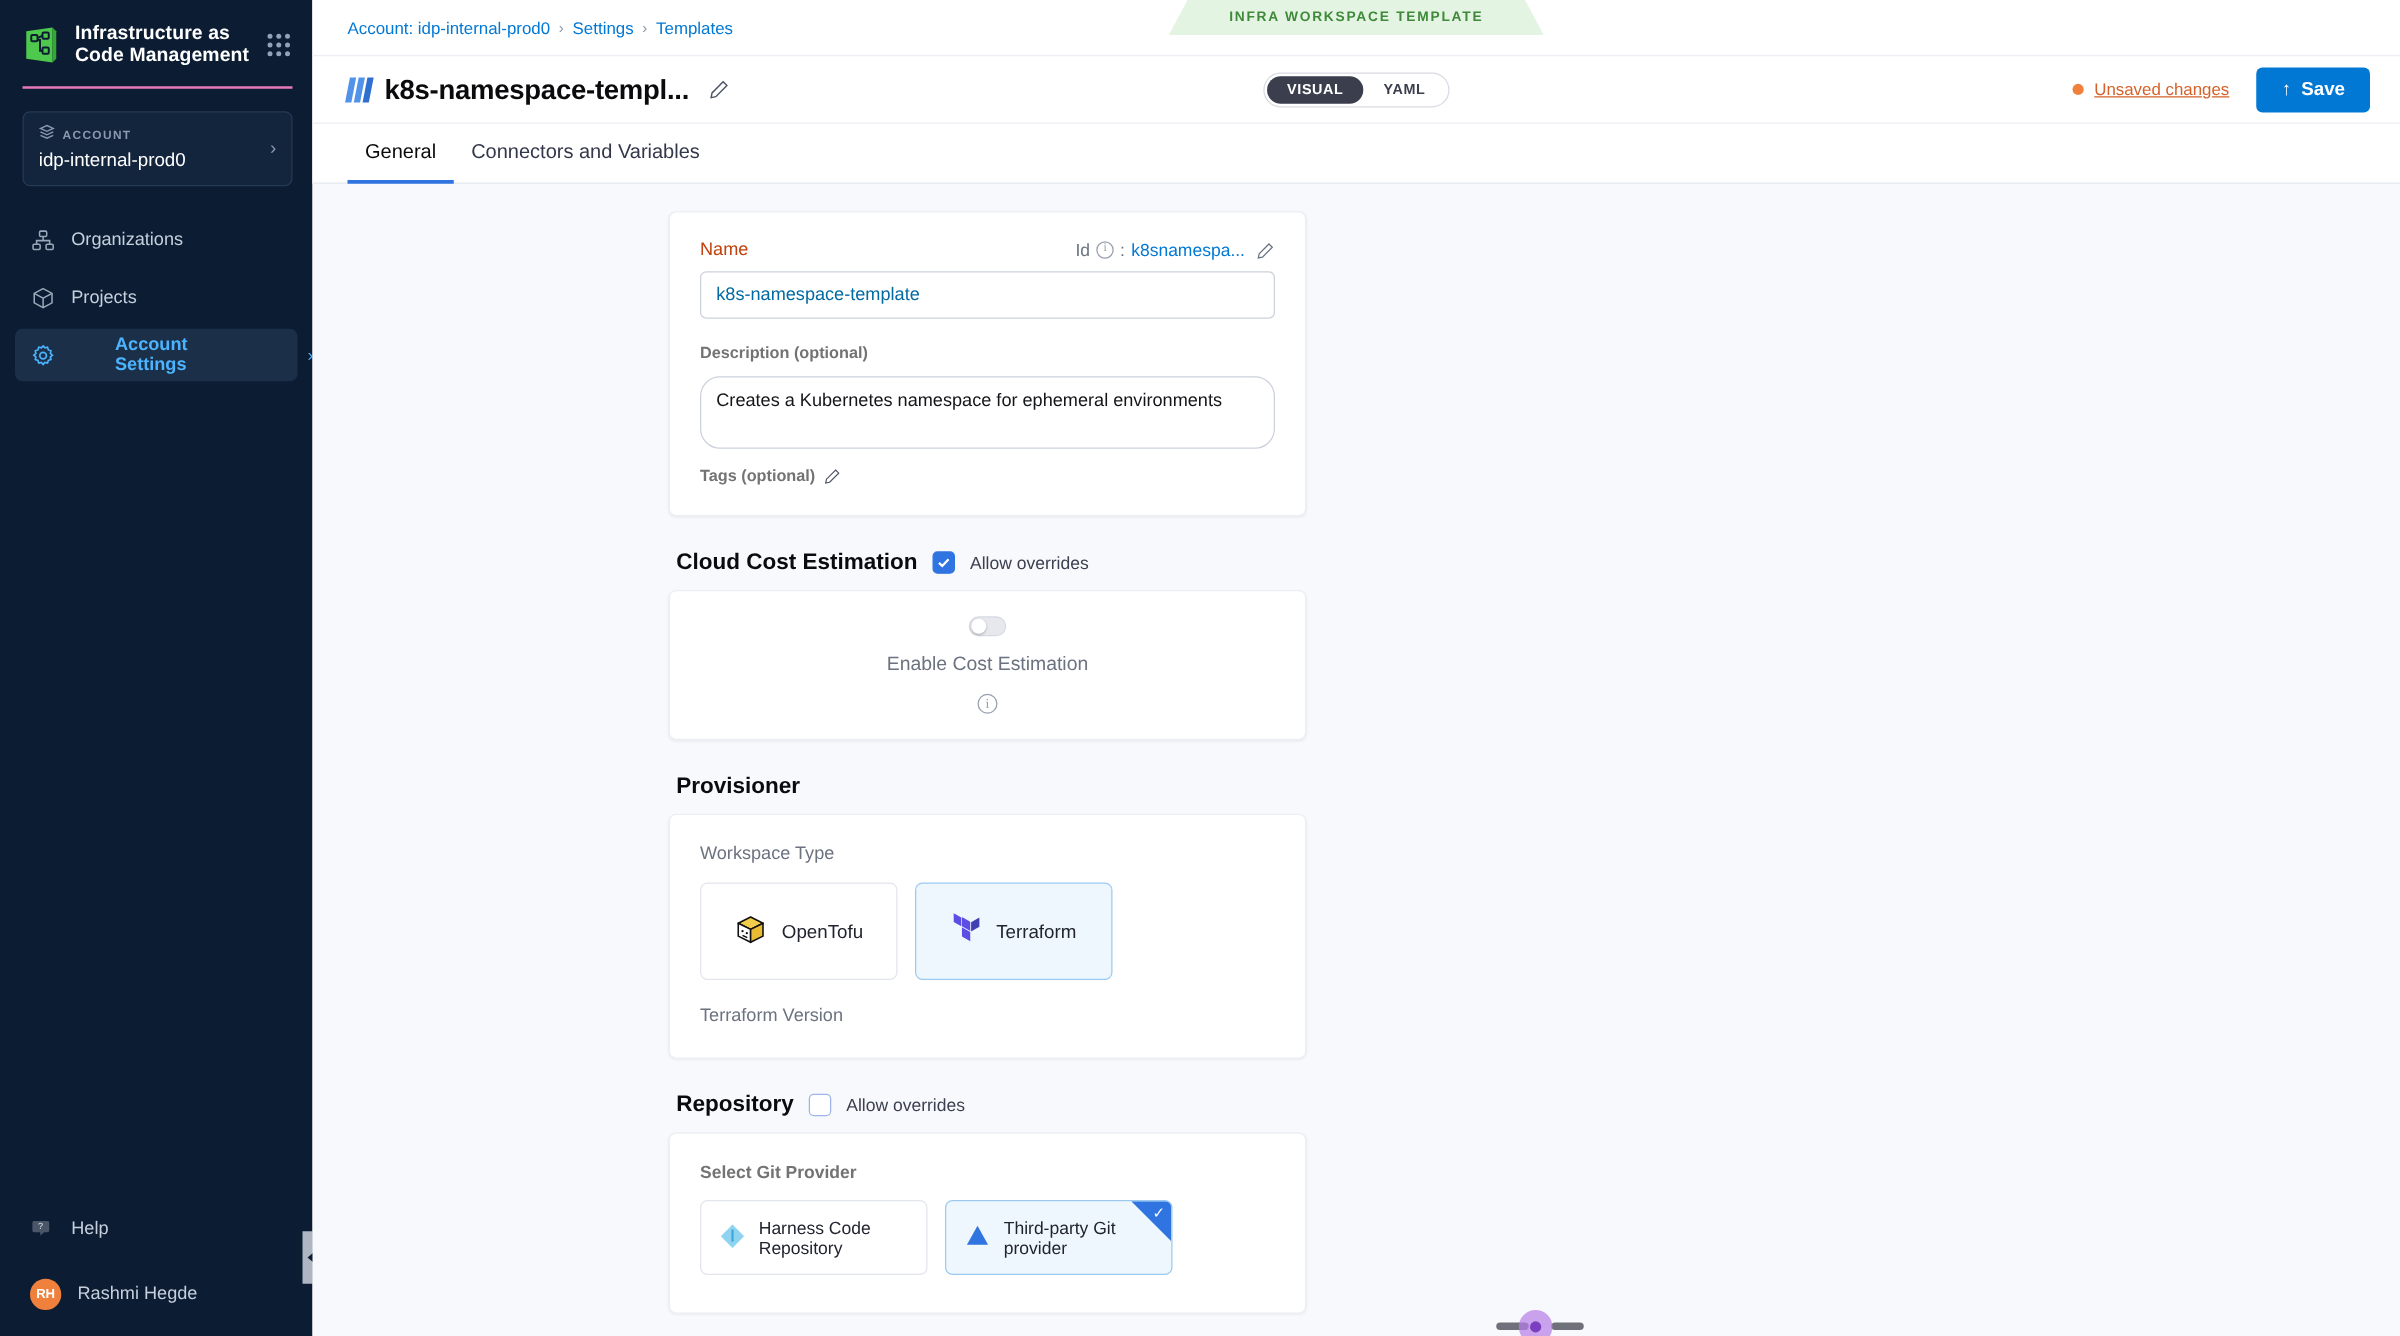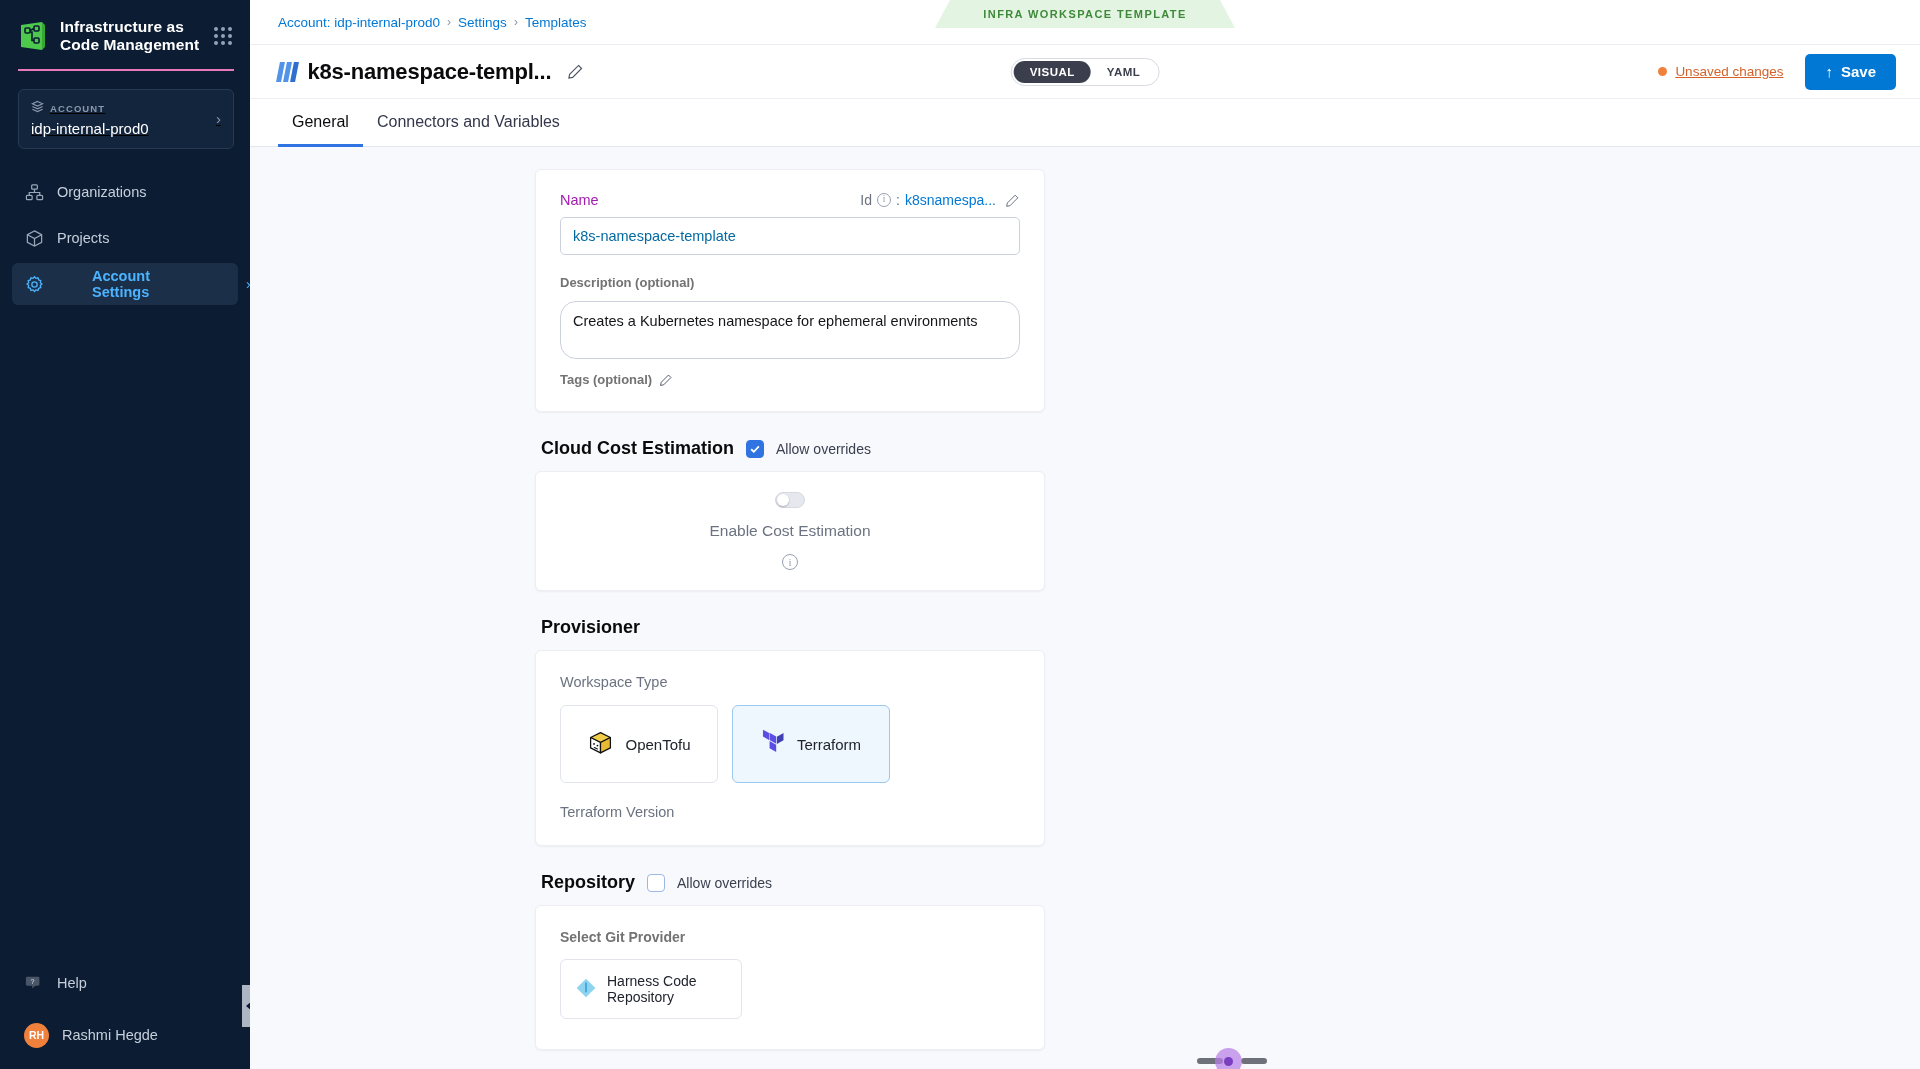--- a/index.html
+++ b/index.html
@@ -36,21 +36,21 @@
   }
   .grid-dots i { width: 4px; height: 4px; border-radius: 50%; background: #93a2b8; display: block; }
   .brand-rule { height: 2px; background: #e879b9; margin: 0 16px 0 18px; }
 
   .account-card {
     margin: 18px 16px 0 18px;
     border: 1px solid #263a54;
     background: #13243d;
     border-radius: 6px;
     padding: 9px 12px 11px 12px;
-    display: flex; align-items: center; cursor: pointer; text-decoration: underline;
+    display: flex; align-items: center; cursor: pointer;
   }
   .account-card .col { flex: 1; min-width: 0; }
   .acct-row { display: flex; align-items: center; gap: 6px; }
   .acct-caption {
     color: #8a99ad; font-size: 9.5px; font-weight: bold; letter-spacing: 1.1px;
   }
   .acct-name {
     color: #ffffff; font-size: 15px; margin-top: 3px; white-space: nowrap;
     overflow: hidden; text-overflow: ellipsis;
   }
@@ -160,21 +160,21 @@
   .content { flex: 1; overflow: hidden; position: relative; padding: 22px 0 0 0; }
   .form-col { width: 510px; margin-left: 285px; }
 
   .card {
     background: #ffffff; border-radius: 6px; border: 1px solid #eceef3;
     box-shadow: 0 1px 2px rgba(16,24,40,.05);
     padding: 22px 24px 24px 24px;
   }
 
   .lbl-row { display: flex; align-items: center; }
-  .lbl { font-size: 14.5px; color: #a21caf; }
+  .lbl { font-size: 14.5px; color: #c2410c; }
   .lbl-strong { font-size: 13px; color: #737373; font-weight: bold; }
   .id-group { margin-left: auto; display: flex; align-items: center; gap: 5px; font-size: 14px; }
   .id-label { color: #6b7280; }
   .id-val { color: #0278d5; max-width: 110px; overflow: hidden; white-space: nowrap; }
   .info-i {
     width: 14px; height: 14px; border-radius: 50%; border: 1.2px solid #98a0ae;
     color: #98a0ae; font-size: 9.5px; display: flex; align-items: center; justify-content: center;
     font-style: normal; font-family: "Liberation Serif", serif; line-height: 1;
   }
 
@@ -527,20 +527,30 @@
           <div class="git-cards">
             <div class="git-card">
               <span>
                 <svg viewBox="0 0 26 26" width="22" height="22">
                   <path d="M13 2 L24 13 L13 24 L2 13 Z" fill="#8ed3f0"></path>
                   <path d="M13 6.5 L13 18" stroke="#3aa5d6" stroke-width="2"></path>
                 </svg>
               </span>
               <span>Harness Code Repository</span>
             </div>
+            <div class="git-card sel">
+              <span>
+                <svg viewBox="0 0 26 26" width="22" height="22">
+                  <path d="M13 3 L23 21 L3 21 Z" fill="#2f74e0"></path>
+                </svg>
+              </span>
+              <span>Third-party Git provider</span>
+              <span class="corner"></span>
+              <span class="corner-tick">✓</span>
+            </div>
           </div>
         </div>
 
         <div style="height:60px;"></div>
       </div>
     </div>
 
     <div class="cursor-ind">
       <span class="bar l"></span>
       <span class="bar r"></span>

